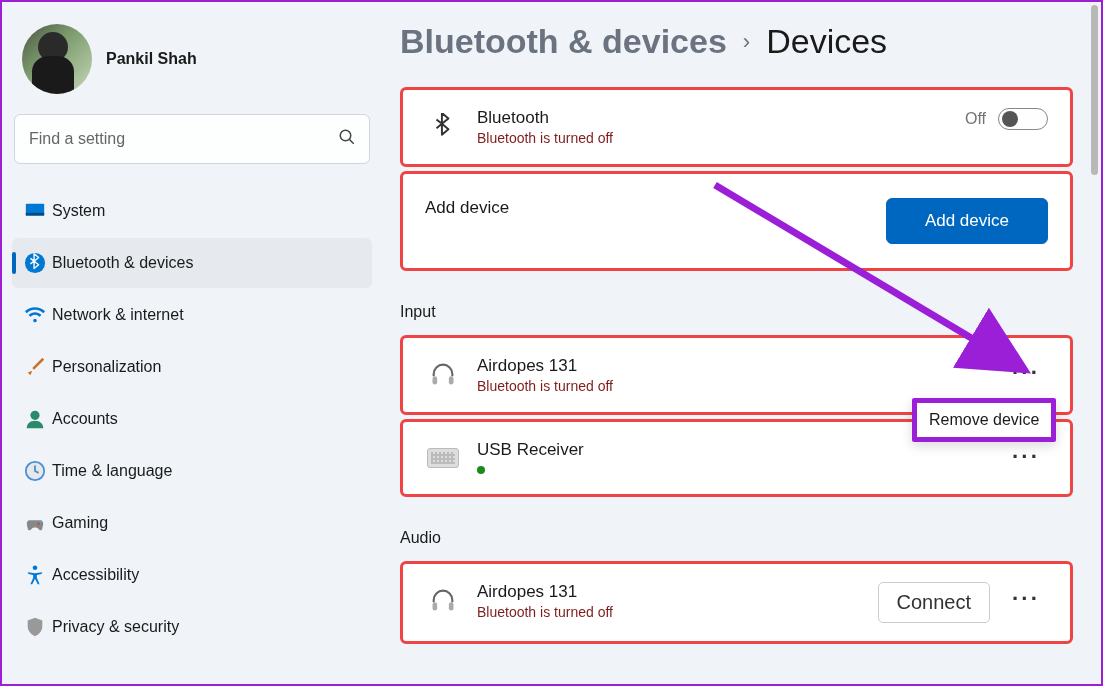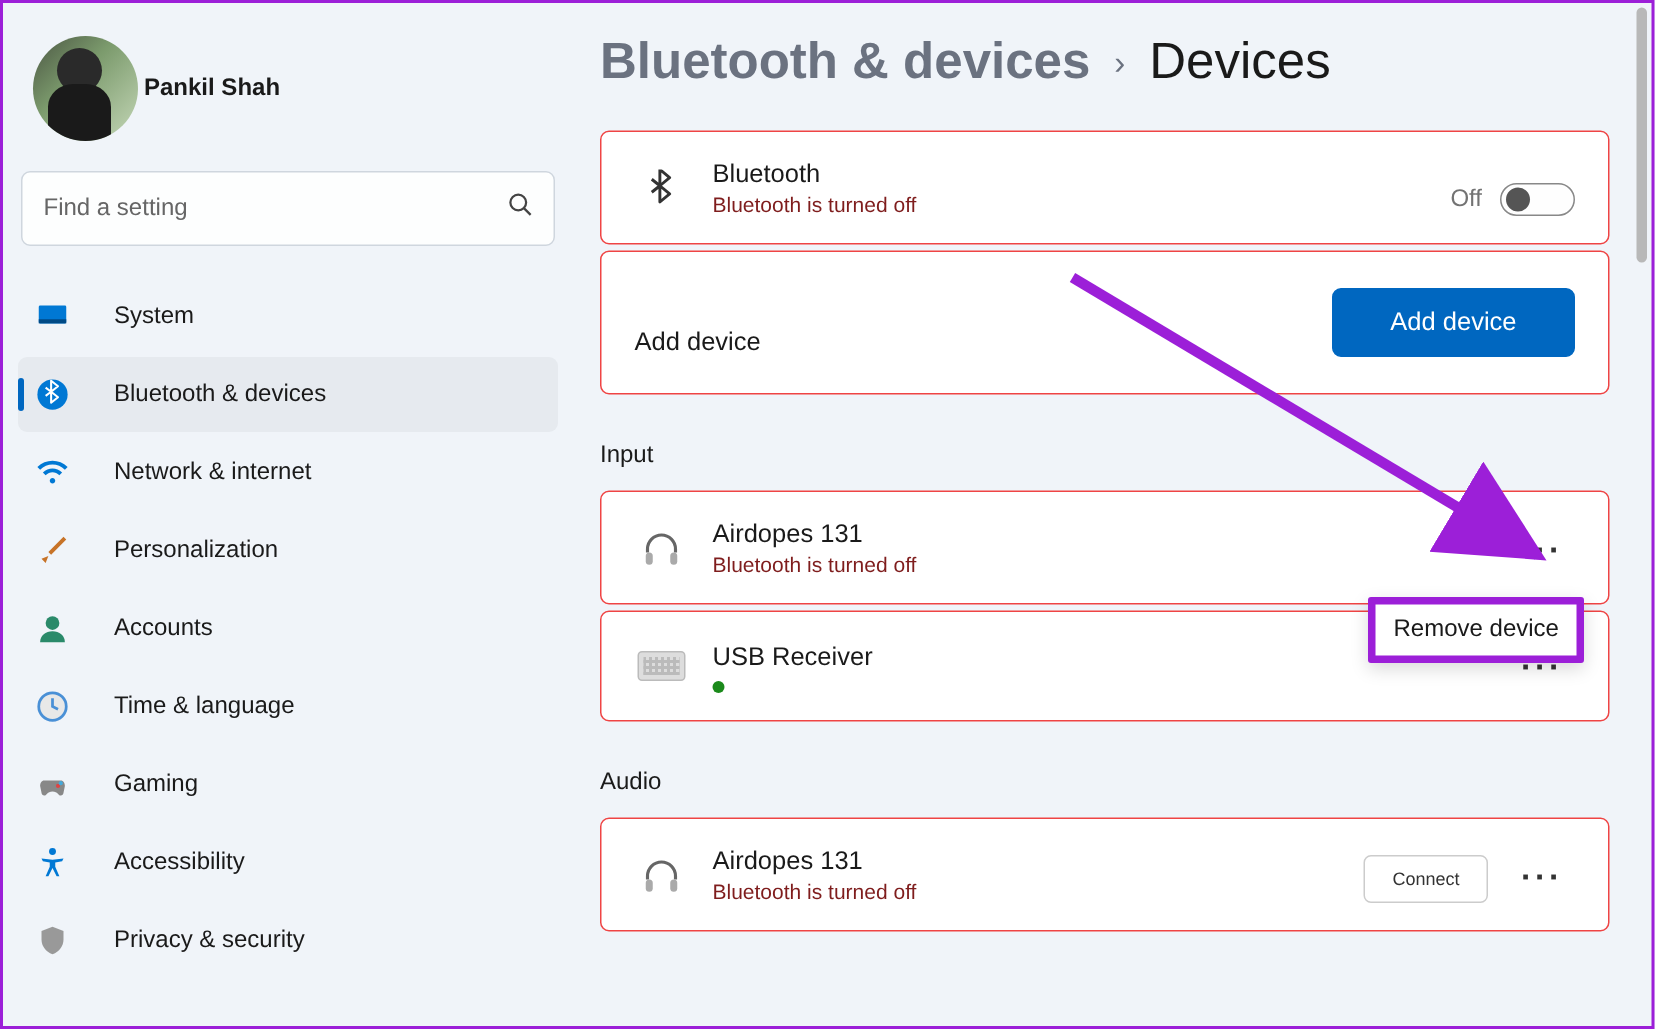--- a/index.html
+++ b/index.html
@@ -1,49 +1,49 @@
 <!DOCTYPE html>
 <html><head>
 <meta charset="utf-8">
 <style>
 *{margin:0;padding:0;box-sizing:border-box;font-family:'Segoe UI',Arial,sans-serif}
 body{background:#f0f4f9;width:1103px;height:686px;overflow:hidden;position:relative;border:2px solid #9c1fd8}
 .container{display:flex;height:100%}
 .sidebar{width:380px;padding:12px 10px 0 10px;display:flex;flex-direction:column}
-.user-row{display:flex;align-items:center;gap:4px;padding:10px 10px 20px 10px}
+.user-row{display:flex;align-items:center;gap:14px;padding:10px 10px 20px 10px}
 .avatar{width:70px;height:70px;border-radius:50%;background:linear-gradient(135deg,#4a5543,#7b9a6c 40%,#c5d8b8);position:relative;overflow:hidden}
 .avatar::before{content:"";position:absolute;top:8px;left:16px;width:30px;height:30px;background:#2a2a2a;border-radius:50%}
 .avatar::after{content:"";position:absolute;bottom:0;left:10px;width:42px;height:38px;background:#1a1a1a;border-radius:40% 40% 0 0}
 .user-name{font-size:16px;font-weight:600;color:#1a1a1a}
 .search-wrap{position:relative;margin:0 2px 16px 2px}
 .search-input{width:100%;height:50px;border:1px solid #cfd6de;border-radius:6px;background:#fdfefe;padding:0 44px 0 14px;font-size:16px;color:#555}
 .search-input::placeholder{color:#666}
 .search-icon{position:absolute;right:14px;top:50%;transform:translateY(-50%);color:#444}
 .nav{display:flex;flex-direction:column;gap:2px;margin-top:6px}
-.nav-item{display:flex;align-items:center;gap:30px;height:50px;padding:0 14px 0 12px;border-radius:6px;cursor:pointer;font-size:16px;color:#1a1a1a;position:relative}
+.nav-item{display:flex;align-items:center;gap:6px;height:50px;padding:0 14px 0 12px;border-radius:6px;cursor:pointer;font-size:16px;color:#1a1a1a;position:relative}
 .nav-item.active{background:#e6eaef}
 .nav-item.active::before{content:"";position:absolute;left:0;top:14px;bottom:14px;width:4px;background:#0067c0;border-radius:3px}
 .nav-icon{width:22px;height:22px;display:flex;align-items:center;justify-content:center;flex-shrink:0}
 .main{flex:1;padding:20px 28px 0 18px;overflow:hidden}
 .breadcrumb{display:flex;align-items:center;gap:16px;margin-bottom:26px}
 .bc-parent{font-size:34px;font-weight:600;color:#6b7280}
 .bc-sep{font-size:22px;color:#6b7280}
 .bc-current{font-size:34px;font-weight:400;color:#1a1a1a}
-.card{background:#fff;border:1px solid #ef4444;border-radius:6px;padding:18px 22px;margin-bottom:4px;display:flex;align-items:flex-end}
+.card{background:#fff;border:3px solid #ef4444;border-radius:6px;padding:18px 22px;margin-bottom:4px;display:flex;align-items:flex-start}
 .card+.card{margin-top:4px}
 .card-icon{width:36px;height:36px;display:flex;align-items:center;justify-content:center;color:#555;flex-shrink:0}
 .card-body{margin-left:16px;flex:1}
 .card-title{font-size:17px;color:#1a1a1a}
 .card-sub{font-size:14px;color:#7f1d1d;margin-top:2px}
 .toggle-wrap{display:flex;align-items:center;gap:12px}
 .toggle-label{font-size:16px;color:#737373}
 .toggle{width:50px;height:22px;border-radius:12px;border:1px solid #888;background:#fefefe;position:relative;cursor:pointer}
 .toggle::after{content:"";position:absolute;left:3px;top:2px;width:16px;height:16px;border-radius:50%;background:#555}
 .btn-primary{background:#0067c0;color:#fff;border:1px solid #0067c0;border-radius:6px;padding:12px 38px;font-size:17px;cursor:pointer}
-.btn-outline{background:#fff;color:#333;border:1px solid #ccc;border-radius:5px;padding:8px 18px;font-size:12px;cursor:pointer}
+.btn-outline{background:#fff;color:#333;border:1px solid #ccc;border-radius:5px;padding:8px 18px;font-size:20px;cursor:pointer}
 .section-label{font-size:16px;font-weight:400;color:#1a1a1a;margin-top:32px;margin-bottom:14px}
 .more-btn{font-size:22px;font-weight:bold;color:#333;letter-spacing:2px;cursor:pointer;padding:4px 8px}
 .status-dot{width:8px;height:8px;border-radius:50%;background:#1b8a1b;margin-top:6px}
 .context-menu{position:absolute;top:396px;left:910px;background:#fff;border:5px solid #9c1fd8;border-radius:2px;padding:8px 12px;font-size:16px;color:#1a1a1a;z-index:20;box-shadow:0 4px 12px rgba(0,0,0,0.15)}
 .scrollbar{position:absolute;right:3px;top:3px;width:7px;height:170px;background:#b8b8b8;border-radius:4px}
 .arrow-svg{position:absolute;top:173px;left:703px;z-index:15;pointer-events:none}
 .keyboard-icon{width:32px;height:20px;background:#ddd;border:1px solid #bbb;border-radius:3px;position:relative}
 .keyboard-icon::after{content:"";position:absolute;inset:3px;background:repeating-linear-gradient(90deg,#bbb 0 2px,transparent 2px 4px),repeating-linear-gradient(0deg,#bbb 0 2px,transparent 2px 4px)}
 </style>
 </head>

